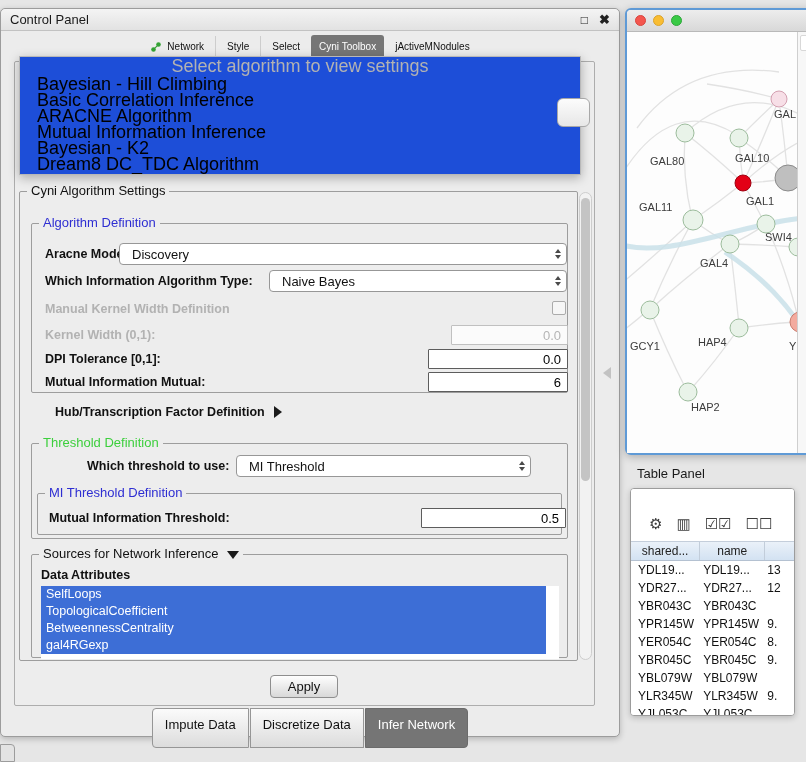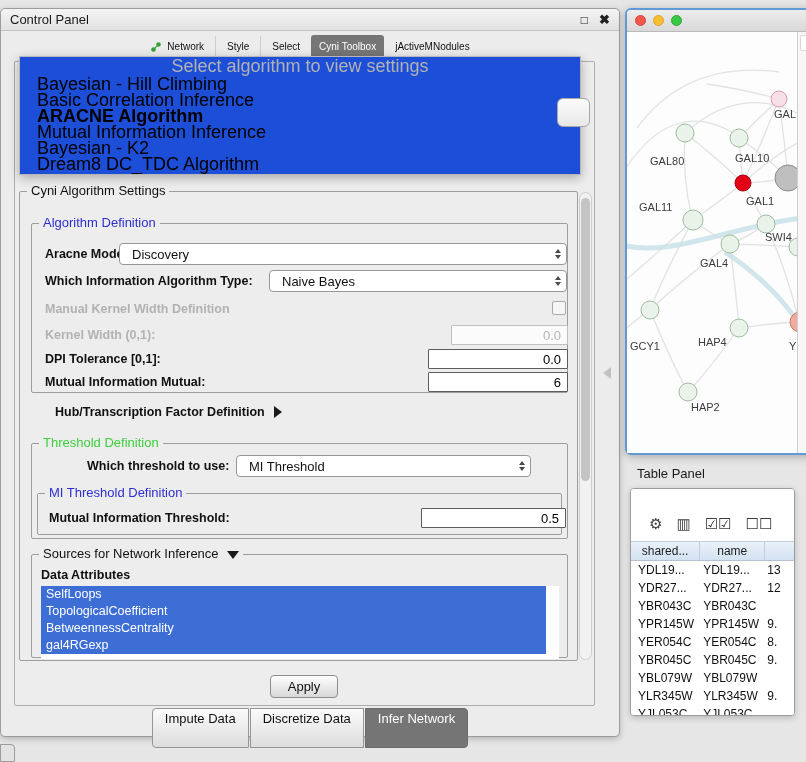--- a/index.html
+++ b/index.html
@@ -21,21 +21,21 @@
   .tab.selected{background:var(--selected-tab,#767676);color:#fff;border-radius:3px;border-left:none;padding:5px 8px}
   .tab.selected + .tab{border-left:none}
 
   #content-panel{position:absolute;left:13px;top:52px;width:581px;height:645px;border:1px solid #adadad;background:#ededed;border-radius:2px}
 
   
   #algo-popup{position:absolute;left:18px;top:47px;width:562px;height:119px;background:#1d4ed8;border:1px solid #b8b8b8;
               box-shadow:0 3px 10px rgba(0,0,0,.28);z-index:50;font-size:18px;overflow:hidden}
   #dd-placeholder{height:19px;line-height:19px;text-align:center;color:#b2b2b2}
   .dd-item{height:16px;line-height:16px;padding-left:17px;color:#000;white-space:nowrap}
-  .dd-item.bold{font-weight:bold}
+  .dd-item.bold{font-weight:normal}
   #mini-btn{position:absolute;left:556px;top:89px;width:33px;height:29px;background:linear-gradient(#fcfcfc,#e7e7e7);
             border:1px solid #a8a8a8;border-radius:6px;z-index:60}
 
   
   .group{position:absolute;border:1px solid #9d9d9d;border-radius:2px}
   .gtitle{position:absolute;font-size:13px;background:#ededed;padding:0 4px;line-height:14px;z-index:2;color:#111;white-space:nowrap}
   .gtitle.blue{color:var(--blue-title,#2e2ed2)}
   .gtitle.green{color:var(--green-title,#3dcf3d)}
 
   .lbl{position:absolute;font-size:12.5px;font-weight:bold;color:#111;white-space:nowrap;line-height:15px}
@@ -57,21 +57,21 @@
   #attr-list{position:absolute;left:40px;top:577px;width:518px;height:73px;background:#fff;overflow:hidden}
   .attr-item{width:505px;height:17px;line-height:17px;background:var(--selection-blue,#3d6ed6);color:#fff;font-size:12.5px;padding-left:5px;white-space:nowrap;overflow:hidden}
 
   #vscroll{position:absolute;left:578px;top:183px;width:13px;height:468px;background:#f2f2f2;border:1px solid #cdcdcd;border-radius:7px}
   #vthumb{position:absolute;left:1px;top:5px;width:9px;height:283px;background:#c4c4c4;border-radius:5px}
 
   #apply-btn{position:absolute;left:269px;top:666px;width:68px;height:23px;border:1px solid #8e8e8e;border-radius:4px;
              background:linear-gradient(#fefefe,#d8d8d8);font-size:13px;color:#111;display:flex;align-items:center;justify-content:center}
 
   #bottom-tabs{position:absolute;left:0;top:699px;width:100%;display:flex;justify-content:center;gap:1px}
-  .btab{padding:2px 12px;height:40px;line-height:16px;font-size:13px;border:1px solid #969696;background:linear-gradient(#fbfbfb,#dcdcdc);color:#111;white-space:nowrap}
+  .btab{padding:8px 12px;height:40px;line-height:16px;font-size:13px;border:1px solid #969696;background:linear-gradient(#fbfbfb,#dcdcdc);color:#111;white-space:nowrap}
   .btab:first-child{border-radius:4px 0 0 4px}
   .btab:last-child{border-radius:0 4px 4px 0}
   .btab.selected{background:#757575;color:#fff;border-color:#6b6b6b}
 
   #splitter{position:absolute;left:603px;top:367px;width:0;height:0;border-top:6px solid transparent;border-bottom:6px solid transparent;border-right:8px solid #c2c2c2}
 
   
   #net-window{left:625px;top:8px;width:195px;height:447px;border:2px solid var(--focus-border,#5f9ad6);border-radius:6px;background:#fff;box-shadow:0 2px 8px rgba(0,0,0,.25);position:absolute}
   #net-title{height:22px;background:linear-gradient(#ededed,#d8d8d8);border-bottom:1px solid #b9b9b9;border-radius:4px 4px 0 0;display:flex;align-items:center;padding-left:8px;gap:7px}
   .tl{width:11px;height:11px;border-radius:50%}

